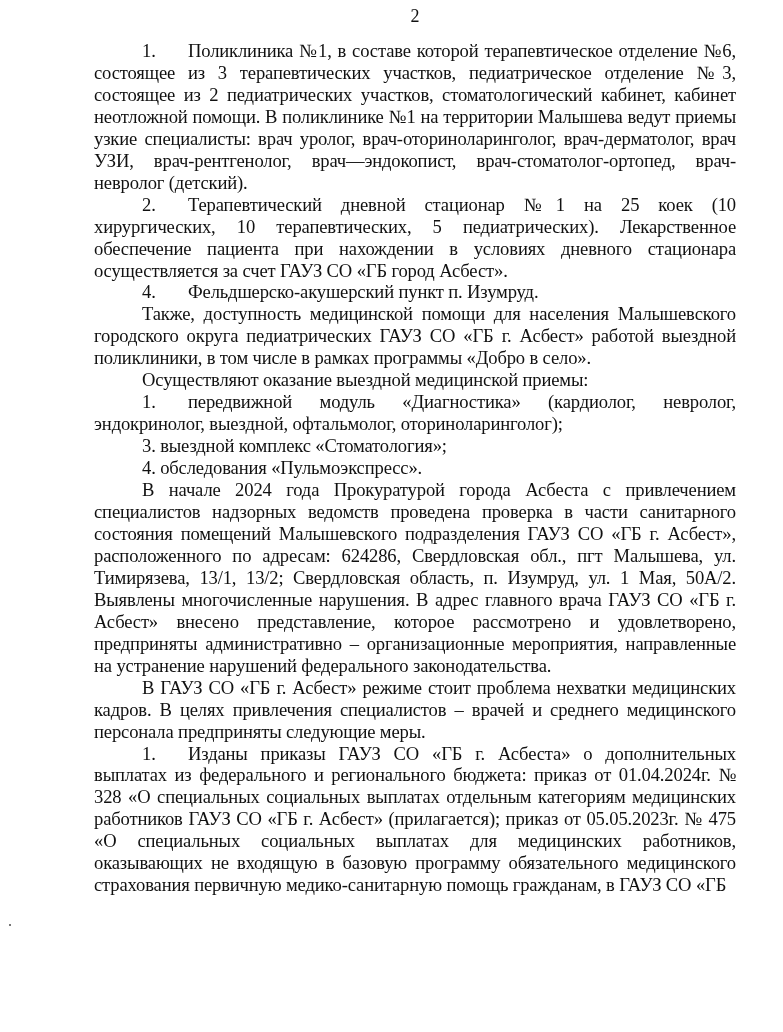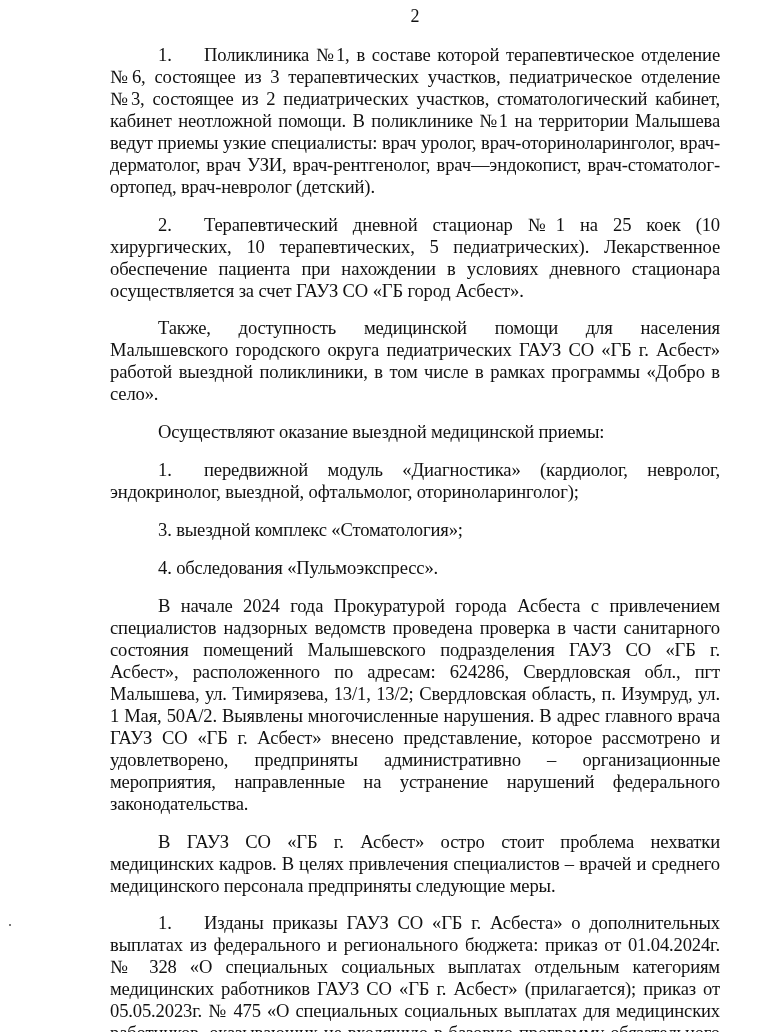--- a/index.html
+++ b/index.html
@@ -3,37 +3,38 @@
 <meta charset="utf-8">
 <style>
   html, body { margin: 0; padding: 0; background: #ffffff; }
   body { width: 783px; height: 1032px; overflow: hidden; position: relative; }
   .page {
     position: absolute; left: 94px; top: 0; width: 642px;
     font-family: "Liberation Serif", serif; font-size: 18.6px; line-height: 21.95px;
     color: #111111; letter-spacing: -0.15px;
   }
   .page-number { text-align: center; height: 22px; padding-top: 6px; margin-bottom: 12px; font-size: 18px; }
-  p { margin: 16px; text-align: justify; text-align-last: left; }
+  p { margin: 0; text-align: justify; text-align-last: left; }
   .indent { text-indent: 48px; }
   .num { display: inline-block; text-indent: 0; }
   .num.tab { width: 46px; }
   .speck { position: absolute; left: 9px; top: 924px; width: 2px; height: 2px; background: #777; }
 </style>
 </head>
 <body>
 
 <div class="speck"></div>
 
 <div class="page">
   <div class="page-number">2</div>
 
   <p class="indent"><span class="num tab">1.</span><span>Поликлиника №1, в составе которой терапевтическое отделение №6, состоящее из 3 терапевтических участков, педиатрическое отделение №3, состоящее из 2 педиатрических участков, стоматологический кабинет, кабинет неотложной помощи. В поликлинике №1 на территории Малышева ведут приемы узкие специалисты: врач уролог, врач-оториноларинголог, врач-дерматолог, врач УЗИ, врач-рентгенолог, врач—эндокопист, врач-стоматолог-ортопед, врач-невролог (детский).</span></p>
   <p class="indent"><span class="num tab">2.</span><span>Терапевтический дневной стационар №1 на 25 коек (10 хирургических, 10 терапевтических, 5 педиатрических). Лекарственное обеспечение пациента при нахождении в условиях дневного стационара осуществляется за счет ГАУЗ СО «ГБ город Асбест».</span></p>
+  <p class="indent"><span class="num tab">4.</span><span>Фельдшерско-акушерский пункт п. Изумруд.</span></p>
   <p class="indent"><span>Также, доступность медицинской помощи для населения Малышевского городского округа педиатрических ГАУЗ СО «ГБ г. Асбест» работой выездной поликлиники, в том числе в рамках программы «Добро в село».</span></p>
   <p class="indent"><span>Осуществляют оказание выездной медицинской приемы:</span></p>
   <p class="indent"><span class="num tab">1.</span><span>передвижной модуль «Диагностика» (кардиолог, невролог, эндокринолог, выездной, офтальмолог, оториноларинголог);</span></p>
   <p class="indent"><span>3. выездной комплекс «Стоматология»;</span></p>
   <p class="indent"><span>4. обследования «Пульмоэкспресс».</span></p>
   <p class="indent"><span>В начале 2024 года Прокуратурой города Асбеста с привлечением специалистов надзорных ведомств проведена проверка в части санитарного состояния помещений Малышевского подразделения ГАУЗ СО «ГБ г. Асбест», расположенного по адресам: 624286, Свердловская обл., пгт Малышева, ул. Тимирязева, 13/1, 13/2; Свердловская область, п. Изумруд, ул. 1 Мая, 50А/2. Выявлены многочисленные нарушения. В адрес главного врача ГАУЗ СО «ГБ г. Асбест» внесено представление, которое рассмотрено и удовлетворено, предприняты административно – организационные мероприятия, направленные на устранение нарушений федерального законодательства.</span></p>
-  <p class="indent"><span>В ГАУЗ СО «ГБ г. Асбест» остро стоит проблема нехватки медицинских кадров. В целях привлечения специалистов – врачей и среднего медицинского персонала предприняты следующие меры.</span></p>
+  <p class="indent"><span>В ГАУЗ СО «ГБ г. Асбест» режиме стоит проблема нехватки медицинских кадров. В целях привлечения специалистов – врачей и среднего медицинского персонала предприняты следующие меры.</span></p>
   <p class="indent"><span class="num tab">1.</span><span>Изданы приказы ГАУЗ СО «ГБ г. Асбеста» о дополнительных выплатах из федерального и регионального бюджета: приказ от 01.04.2024г. № 328 «О специальных социальных выплатах отдельным категориям медицинских работников ГАУЗ СО «ГБ г. Асбест» (прилагается); приказ от 05.05.2023г. № 475 «О специальных социальных выплатах для медицинских работников, оказывающих не входящую в базовую программу обязательного медицинского страхования первичную медико-санитарную помощь гражданам, в ГАУЗ СО «ГБ</span></p>
 </div>
 
 </body></html>

